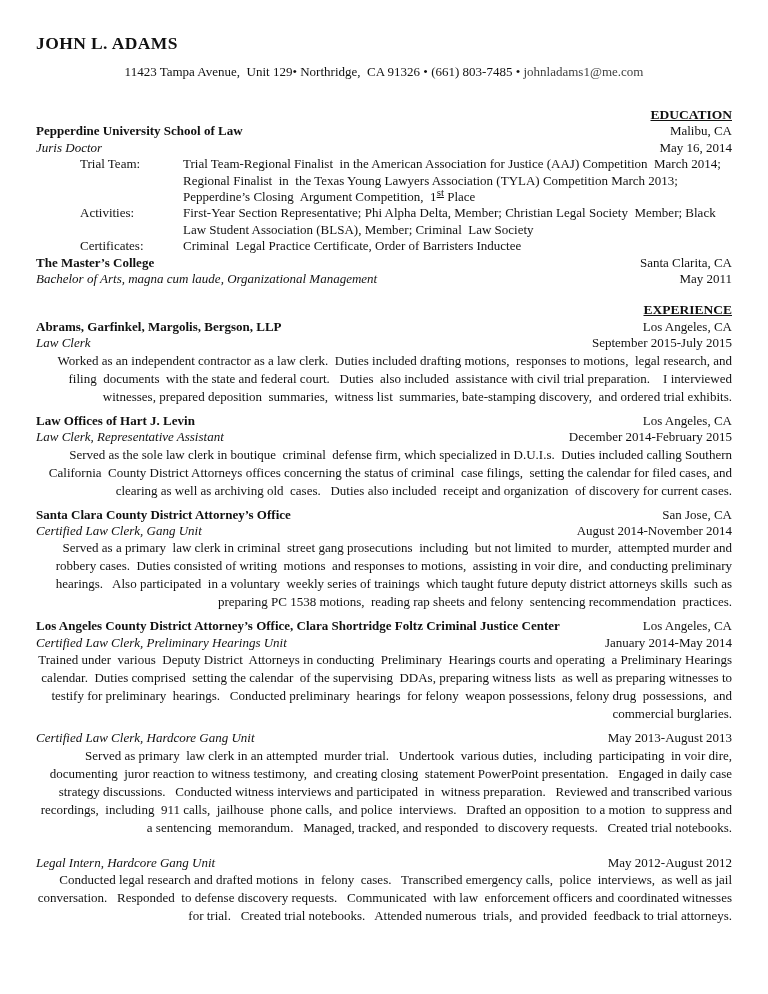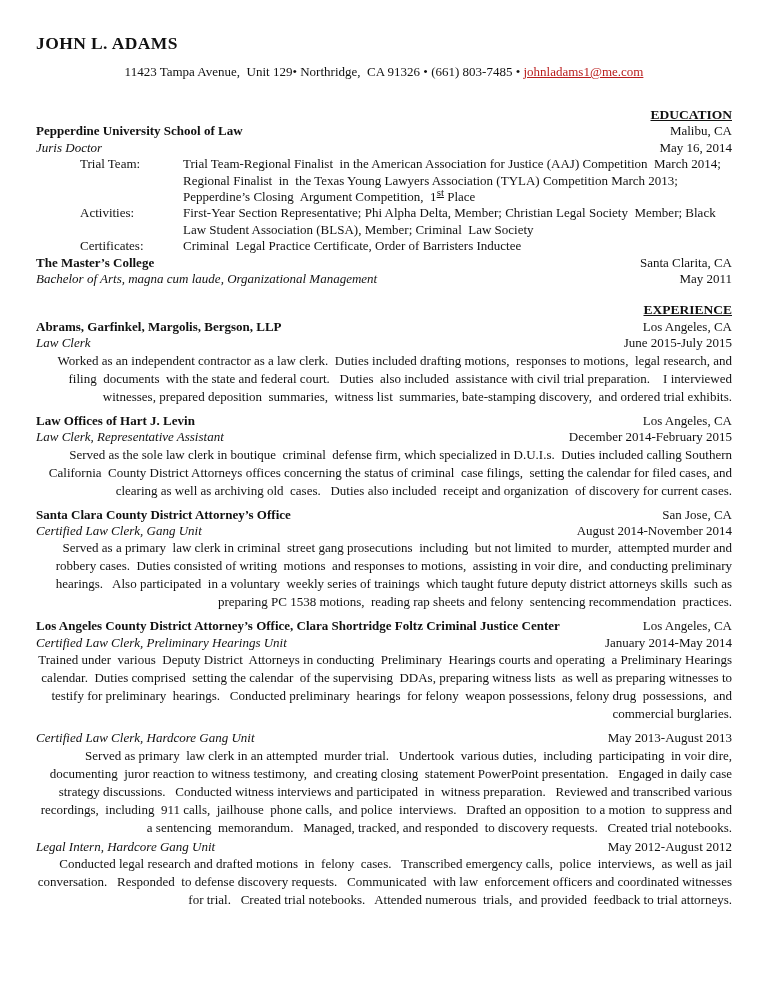--- a/index.html
+++ b/index.html
@@ -5,34 +5,34 @@
   html, body { margin: 0; padding: 0; background: #ffffff; }
   body {
     width: 768px; height: 994px;
     font-family: "Liberation Serif", "DejaVu Serif", serif;
     color: #111111;
     font-size: 13px;
   }
   .page { box-sizing: border-box; width: 768px; height: 994px; padding: 33px 36px 16px 36px; overflow: hidden; }
   .doc-title { font-weight: bold; font-size: 17.5px; letter-spacing: 0.4px; margin: 0 0 10px 0; }
   .contact-line { text-align: center; font-size: 13px; margin: 0 0 27px 0; white-space: pre-wrap; }
-  .email-link { color: #b91c1c; text-decoration: underline; cursor: pointer; }
+  .email-link { color: #404040; cursor: pointer; }
   .sec-heading { font-weight: bold; text-decoration: underline; font-size: 13.5px; line-height: 16.4px; text-align: right; }
   .row { display: flex; justify-content: space-between; line-height: 16.4px; gap: 8px; }
   .row .right { flex-shrink: 0; margin-left: 14px; white-space: nowrap; }
   .bold { font-weight: bold; }
   .italic { font-style: italic; }
   .detail-row { display: flex; line-height: 16.4px; }
   .detail-label { flex: 0 0 103px; margin-left: 44px; }
   .detail-text { flex: 1; white-space: pre-wrap; }
   .detail-text sup { font-size: 11px; line-height: 0; text-decoration: underline; }
   .desc { line-height: 18px; white-space: pre-wrap; text-align: right; }
   .experience-section { margin-top: 15px; }
   .entry { margin-top: 7px; }
-  .entry.tight { margin-top: 2px; }
+  .entry.tight { margin-top: 18px; }
 </style>
 </head>
 <body>
 
 <div class="page">
 
   <div class="doc-title">JOHN L. ADAMS</div>
 
   <div class="contact-line"><span>11423 Tampa Avenue,  Unit 129• Northridge,  CA 91326 • (661) 803-7485 • </span><a class="email-link">johnladams1@me.com</a></div>
 
@@ -72,21 +72,21 @@
   <div class="experience-section">
     <div class="sec-heading">EXPERIENCE</div>
 
     <div>
       <div class="row">
         <span class="bold">Abrams, Garfinkel, Margolis, Bergson, LLP</span>
         <span class="right">Los Angeles, CA</span>
       </div>
       <div class="row">
         <span class="italic">Law Clerk</span>
-        <span class="right">June 2015-July 2015</span>
+        <span class="right">September 2015-July 2015</span>
       </div>
       <div class="desc">Worked as an independent contractor as a law clerk.  Duties included drafting motions,  responses to motions,  legal research, and filing  documents  with the state and federal court.   Duties  also included  assistance with civil trial preparation.    I interviewed witnesses, prepared deposition  summaries,  witness list  summaries, bate-stamping discovery,  and ordered trial exhibits.</div>
     </div>
 
     <div class="entry">
       <div class="row">
         <span class="bold">Law Offices of Hart J. Levin</span>
         <span class="right">Los Angeles, CA</span>
       </div>
       <div class="row">

